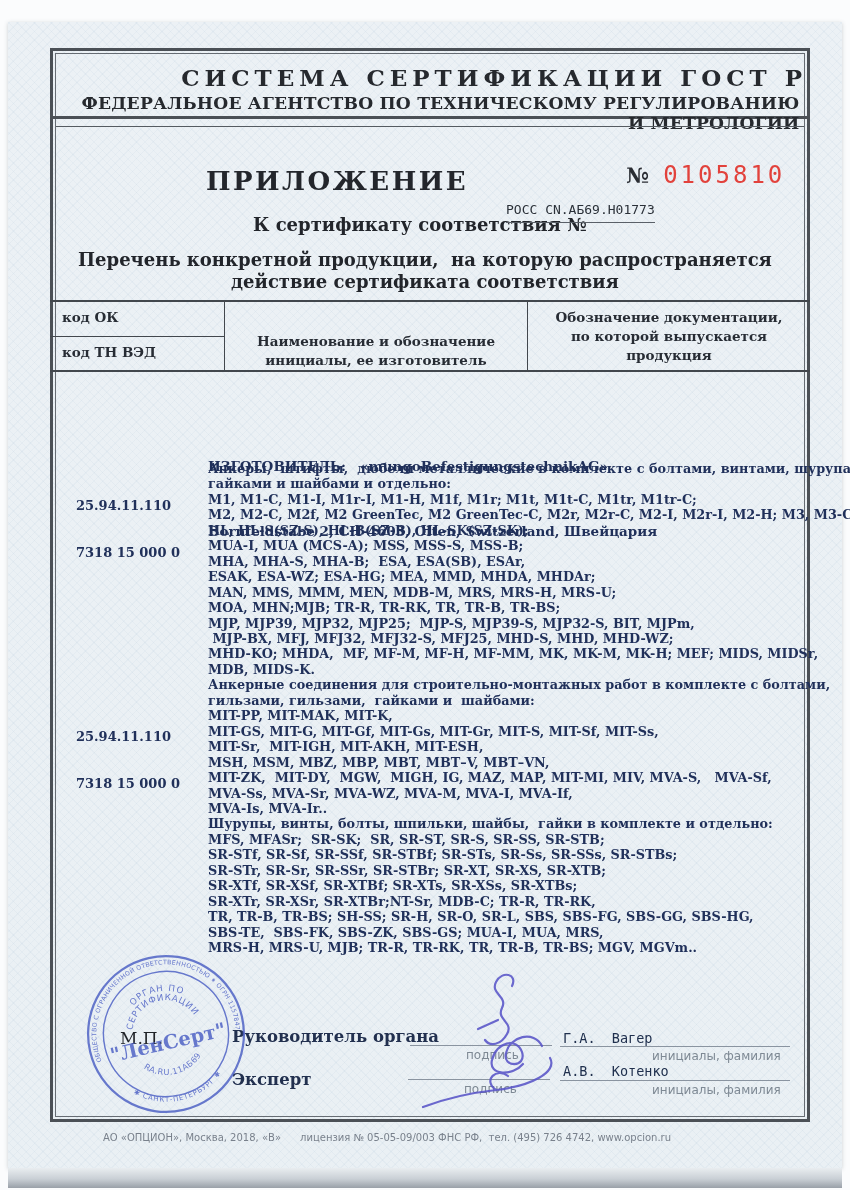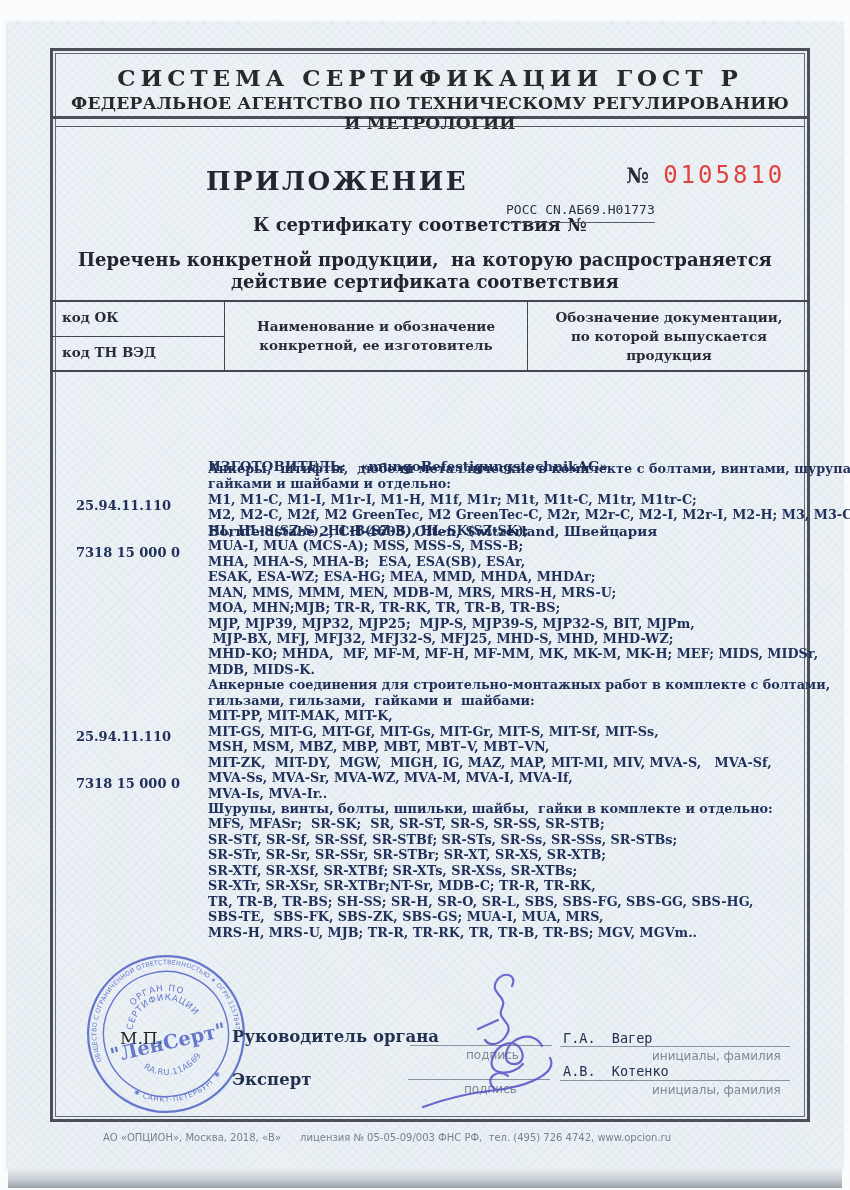--- a/index.html
+++ b/index.html
@@ -11,21 +11,21 @@
       repeating-linear-gradient(45deg, rgba(110,150,185,0.06) 0 1px, transparent 1px 6px),
       repeating-linear-gradient(-45deg, rgba(110,150,185,0.06) 0 1px, transparent 1px 6px),
       linear-gradient(#ecf1f5,#eaf0f4);
     box-shadow:0 1px 4px rgba(60,70,80,.25);}
   .scan-bottom{position:absolute;left:8px;top:1168px;width:834px;height:20px;
     background:linear-gradient(180deg,#e9edf0 0%,#c9cfd5 55%,#99a0a8 100%);}
   .frame{position:absolute;left:50px;top:48px;width:760px;height:1074px;
     border:3px solid #4b5056;box-sizing:border-box;}
   .frame::after{content:"";position:absolute;inset:2px;border:1px solid #666c73;}
   .header-box{position:absolute;left:53px;top:51px;width:754px;height:68px;
-    border-bottom:3px solid #4b5056;box-sizing:border-box;text-align:center;}
+    border-bottom:3px solid #4b5056;box-sizing:border-box;text-align:right;}
   .header-rule{position:absolute;left:56px;top:126px;width:748px;height:1px;background:#555b61;}
   .sys-title{margin-top:13px;font-size:23px;font-weight:bold;letter-spacing:5px;color:#26292e;white-space:pre;}
   .agency{margin-top:2px;font-size:17.5px;font-weight:bold;letter-spacing:.2px;color:#26292e;transform:scaleX(.98);}
   .blank-no{position:absolute;left:606px;top:142px;white-space:pre;}
   .blank-no .nsign{font-size:21px;font-weight:bold;color:#2a2d33;}
   .blank-no .digits{font-family:"DejaVu Sans Mono","Liberation Mono",monospace;
     font-size:24px;color:#e2423c;letter-spacing:3px;margin-left:14px;}
   .doc-title{position:absolute;left:0;top:166px;width:674px;text-align:center;
     font-size:26px;font-weight:bold;letter-spacing:2.5px;color:#23262c;}
   .cert-ref-label{position:absolute;left:253px;top:214px;font-size:18px;font-weight:bold;color:#22252b;}
@@ -34,21 +34,21 @@
     padding-bottom:5px;border-bottom:1px solid #5a6068;white-space:pre;}
   .subtitle{position:absolute;left:0;width:850px;text-align:center;
     font-size:18px;font-weight:bold;color:#22252b;white-space:pre;}
   .sub1{top:249px;} .sub2{top:271px;}
   .tbl{position:absolute;left:50px;top:300px;width:760px;height:72px;box-sizing:border-box;
     border-top:2px solid #42474d;border-bottom:2px solid #42474d;display:flex;}
   .tbl .c1{width:175px;border-right:1.6px solid #42474d;box-sizing:border-box;display:flex;flex-direction:column;}
   .tbl .c1 .half{flex:1;padding:6px 0 0 12px;box-sizing:border-box;}
   .tbl .c1 .half.top{border-bottom:1.6px solid #42474d;}
   .tbl .c2{width:303px;border-right:1.6px solid #42474d;box-sizing:border-box;
-    display:flex;flex-direction:column;justify-content:center;text-align:center;}
+    display:flex;flex-direction:column;justify-content:flex-end;text-align:center;}
   .tbl .c3{flex:1;display:flex;flex-direction:column;justify-content:center;text-align:center;}
   .tbl .hd{font-size:13.5px;font-weight:bold;color:#272c34;line-height:19px;}
   .maker{position:absolute;left:208px;top:413px;font-size:13.5px;font-weight:bold;
     color:#20305a;line-height:21.5px;white-space:pre;}
   .codes{position:absolute;left:76px;font-size:13px;font-weight:bold;color:#20305a;
     line-height:15.6px;white-space:pre;}
   .codes1{top:467px;} .codes2{top:698px;}
   .plist{position:absolute;left:208px;top:461px;width:606px;}
   .plist div{font-size:12.8px;font-weight:bold;color:#20305a;line-height:15.45px;white-space:pre;}
   .sig-label{position:absolute;font-size:16.5px;font-weight:bold;color:#22304f;}
@@ -97,21 +97,21 @@
   <div class="subtitle sub1">Перечень конкретной продукции,  на которую распространяется</div>
   <div class="subtitle sub2">действие сертификата соответствия</div>
 
   <div class="tbl">
     <div class="c1">
       <div class="half top hd">код ОК</div>
       <div class="half hd">код ТН ВЭД</div>
     </div>
     <div class="c2">
       <div class="hd">Наименование и обозначение</div>
-      <div class="hd">конкретной, ее изготовитель</div>
+      <div class="hd">инициалы, ее изготовитель</div>
     </div>
     <div class="c3">
       <div class="hd">Обозначение документации,</div>
       <div class="hd">по которой выпускается продукция</div>
     </div>
   </div>
 
   <div class="maker">
     <div>ИЗГОТОВИТЕЛЬ:   «mungoBefestigungstechnikAG»</div>
     <div>Bornfeldstabe 2, CH-4603, Olten, Switzerland, Швейцария</div>
@@ -138,20 +138,21 @@
       <div>MAN, MMS, MMM, MEN, MDB-M, MRS, MRS-H, MRS-U;</div>
       <div>MOA, MHN;MJB; TR-R, TR-RK, TR, TR-B, TR-BS;</div>
       <div>MJP, MJP39, MJP32, MJP25;  MJP-S, MJP39-S, MJP32-S, BIT, MJPm,</div>
       <div> MJP-BX, MFJ, MFJ32, MFJ32-S, MFJ25, MHD-S, MHD, MHD-WZ;</div>
       <div>MHD-KO; MHDA,  MF, MF-M, MF-H, MF-MM, MK, MK-M, MK-H; MEF; MIDS, MIDSr,</div>
       <div>MDB, MIDS-K.</div>
       <div>Анкерные соединения для строительно-монтажных работ в комплекте с болтами,</div>
       <div>гильзами, гильзами,  гайками и  шайбами:</div>
       <div>MIT-PP, MIT-MAK, MIT-K,</div>
       <div>MIT-GS, MIT-G, MIT-Gf, MIT-Gs, MIT-Gr, MIT-S, MIT-Sf, MIT-Ss,</div>
+      <div>MIT-Sr,  MIT-IGH, MIT-AKH, MIT-ESH,</div>
       <div>MSH, MSM, MBZ, MBP, MBT, MBT–V, MBT–VN,</div>
       <div>MIT-ZK,  MIT-DY,  MGW,  MIGH, IG, MAZ, MAP, MIT-MI, MIV, MVA-S,   MVA-Sf,</div>
       <div>MVA-Ss, MVA-Sr, MVA-WZ, MVA-M, MVA-I, MVA-If,</div>
       <div>MVA-Is, MVA-Ir..</div>
       <div>Шурупы, винты, болты, шпильки, шайбы,  гайки в комплекте и отдельно:</div>
       <div>MFS, MFASr;  SR-SK;  SR, SR-ST, SR-S, SR-SS, SR-STB;</div>
       <div>SR-STf, SR-Sf, SR-SSf, SR-STBf; SR-STs, SR-Ss, SR-SSs, SR-STBs;</div>
       <div>SR-STr, SR-Sr, SR-SSr, SR-STBr; SR-XT, SR-XS, SR-XTB;</div>
       <div>SR-XTf, SR-XSf, SR-XTBf; SR-XTs, SR-XSs, SR-XTBs;</div>
       <div>SR-XTr, SR-XSr, SR-XTBr;NT-Sr, MDB-C; TR-R, TR-RK,</div>

